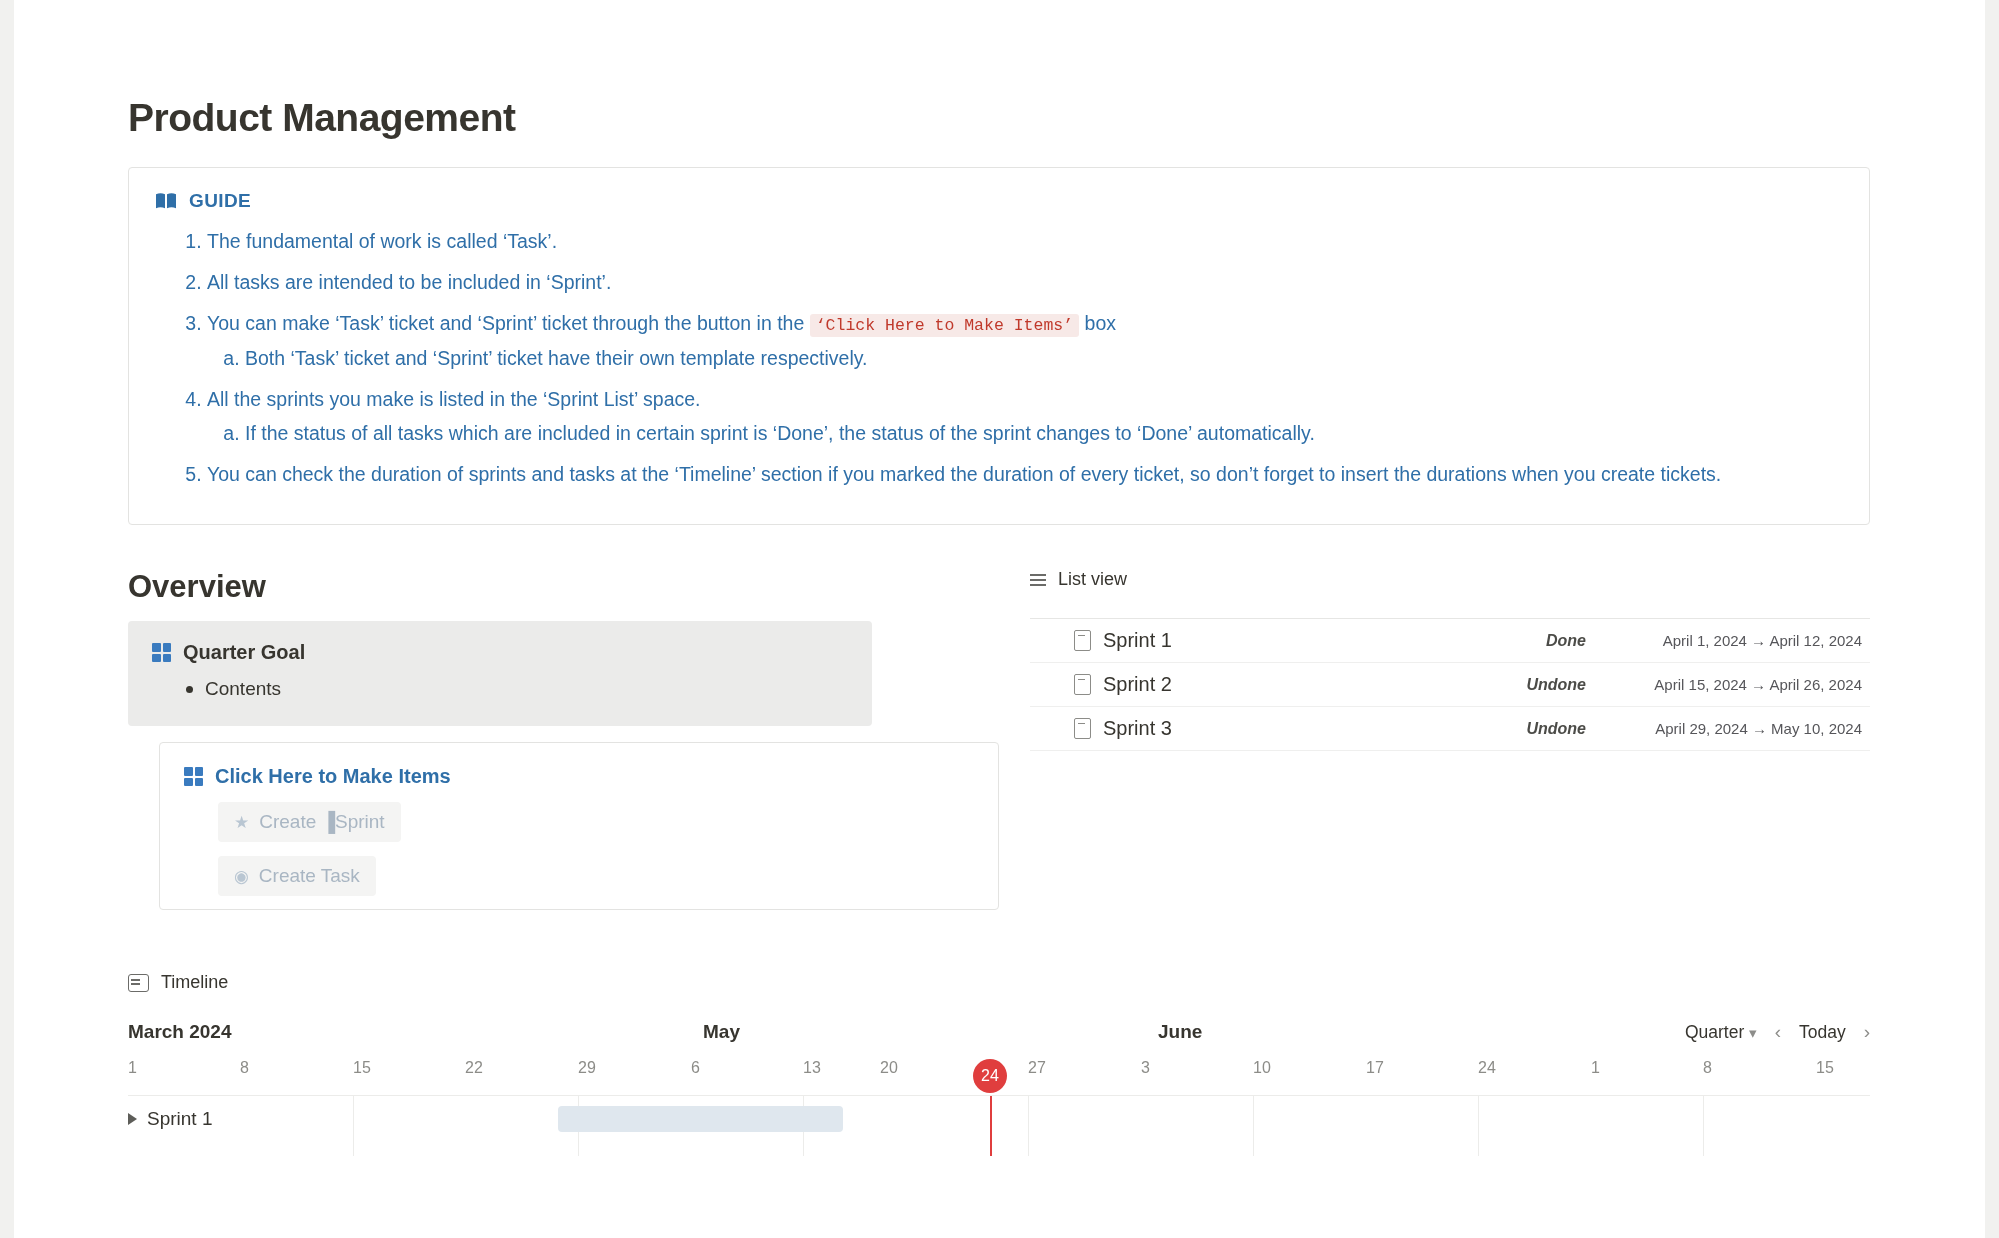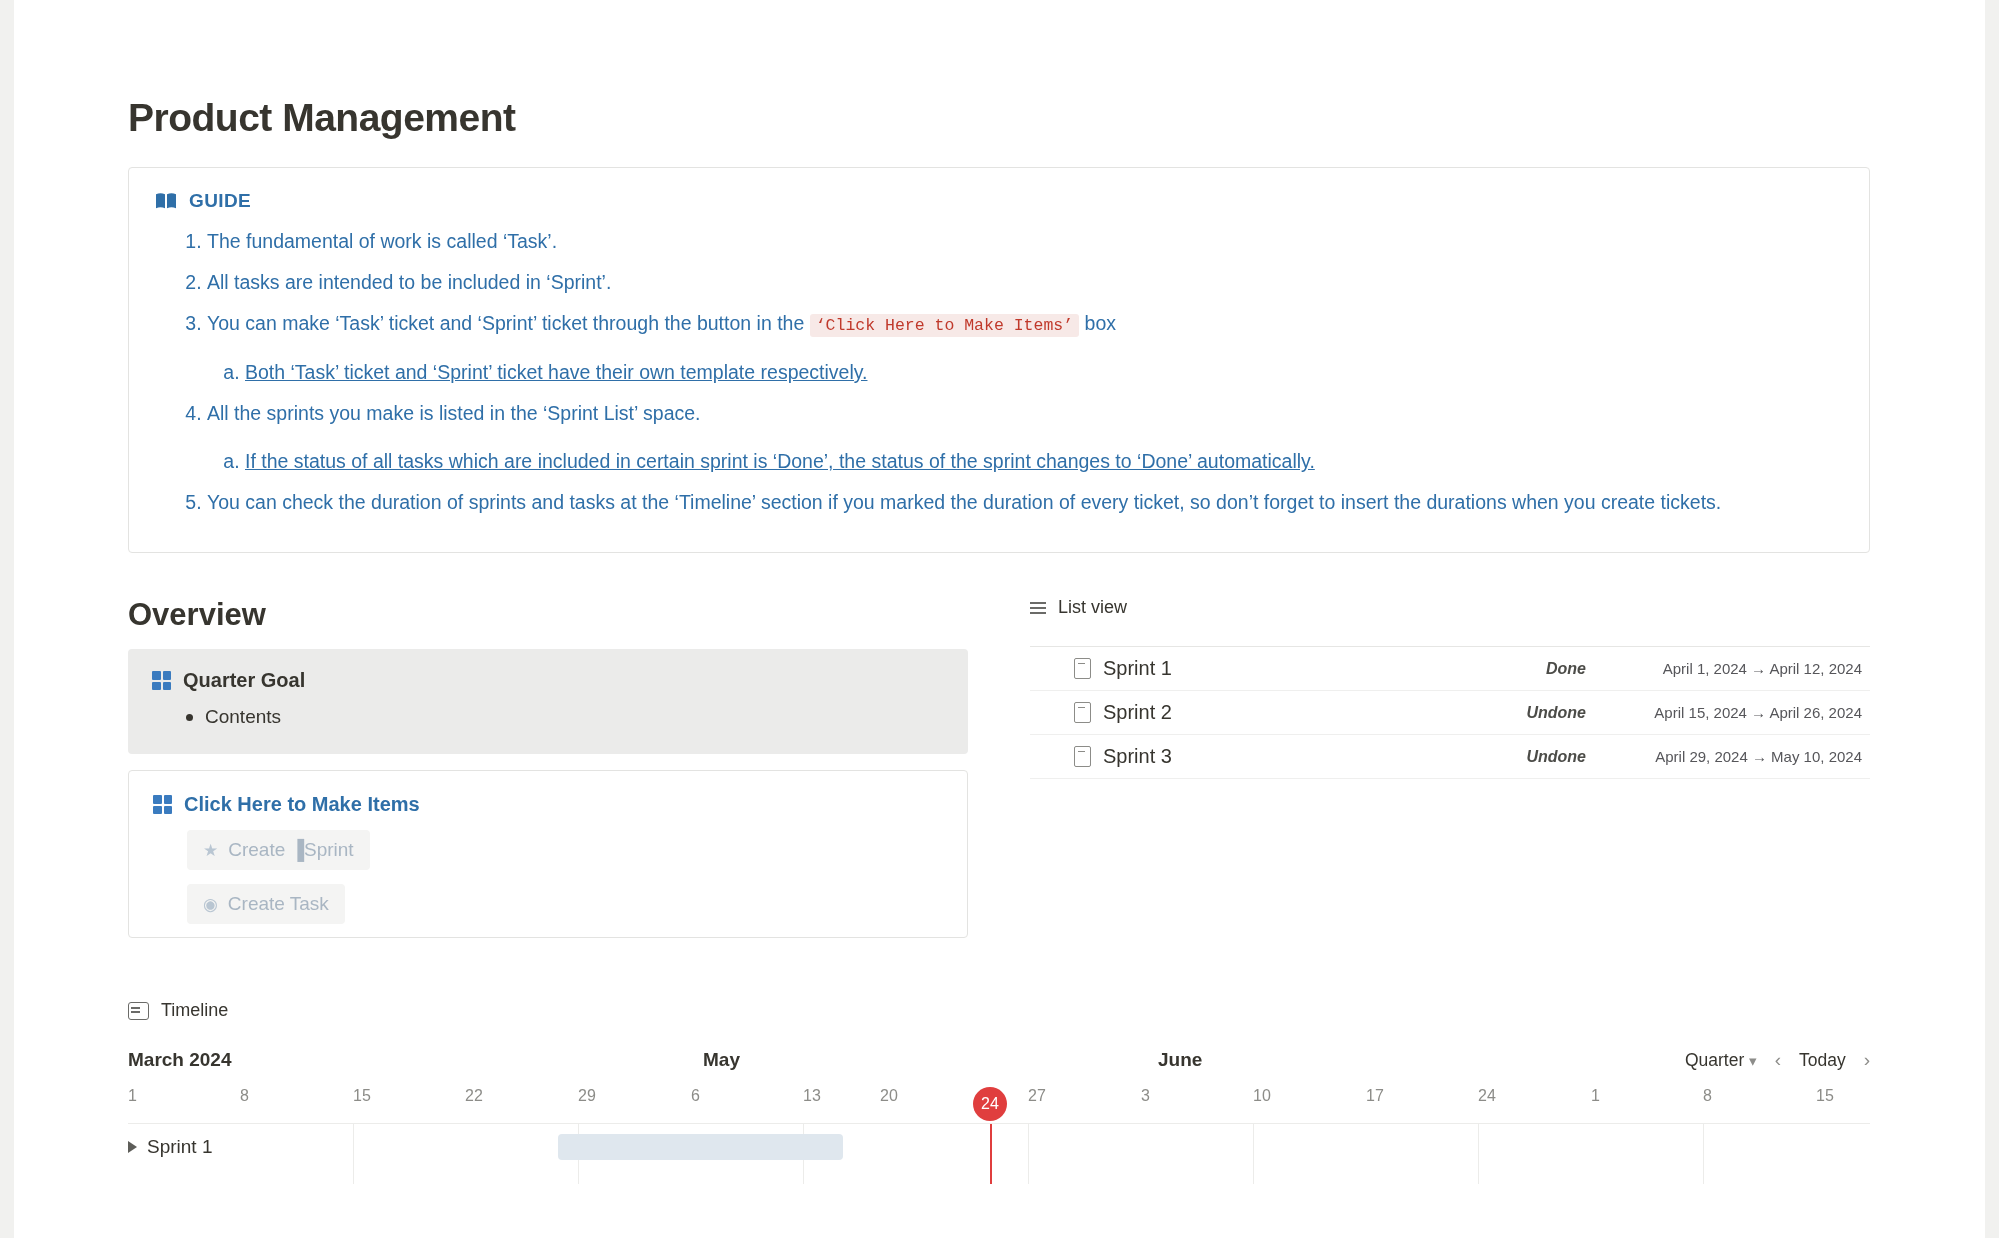--- a/index.html
+++ b/index.html
@@ -66,25 +66,24 @@
     padding-left: 52px;
     color: #2f6fa8;
     font-size: 19.5px;
     line-height: 1.75;
   }
   ol.guide-list > li {
     margin-bottom: 7px;
   }
   ol.sub-list {
     list-style-type: lower-alpha;
-    margin: 14px 0 0 0;
+    margin: 0 0 0 0;
     padding-left: 38px;
     color: #2f6fa8;
     font-size: 19.5px;
-    text-decoration: underline;
   }
   code.inline-code {
     font-family: "Liberation Mono", monospace;
     background: #f7e9e7;
     color: #c0392b;
     font-size: 16.5px;
     padding: 2px 6px;
     border-radius: 3px;
     white-space: nowrap;
   }
@@ -102,21 +101,21 @@
     font-weight: bold;
     color: #37352f;
     margin: 0 0 16px 0;
   }
 
   .quarter-goal {
     background: #ebebea;
     border-radius: 4px;
     padding: 20px 24px 26px 24px;
     box-sizing: border-box;
-    width: 840px;
+    width: 744px;
   }
   .block-head {
     display: flex;
     align-items: center;
     gap: 12px;
   }
   .grid-icon {
     width: 19px; height: 19px;
     display: inline-grid;
     grid-template-columns: 1fr 1fr;
@@ -152,20 +151,21 @@
   }
 
   .make-items {
     border: 1px solid #e3e3e1;
     border-radius: 4px;
     padding: 22px 24px 26px 24px;
     box-sizing: border-box;
     width: 840px;
     margin-top: 16px;
     height: 168px;
+    margin-left: 31px;
   }
   .btn-ghost {
     display: inline-flex;
     align-items: center;
     gap: 10px;
     background: #f4f4f3;
     border: none;
     border-radius: 4px;
     padding: 9px 16px;
     font-size: 19px;

